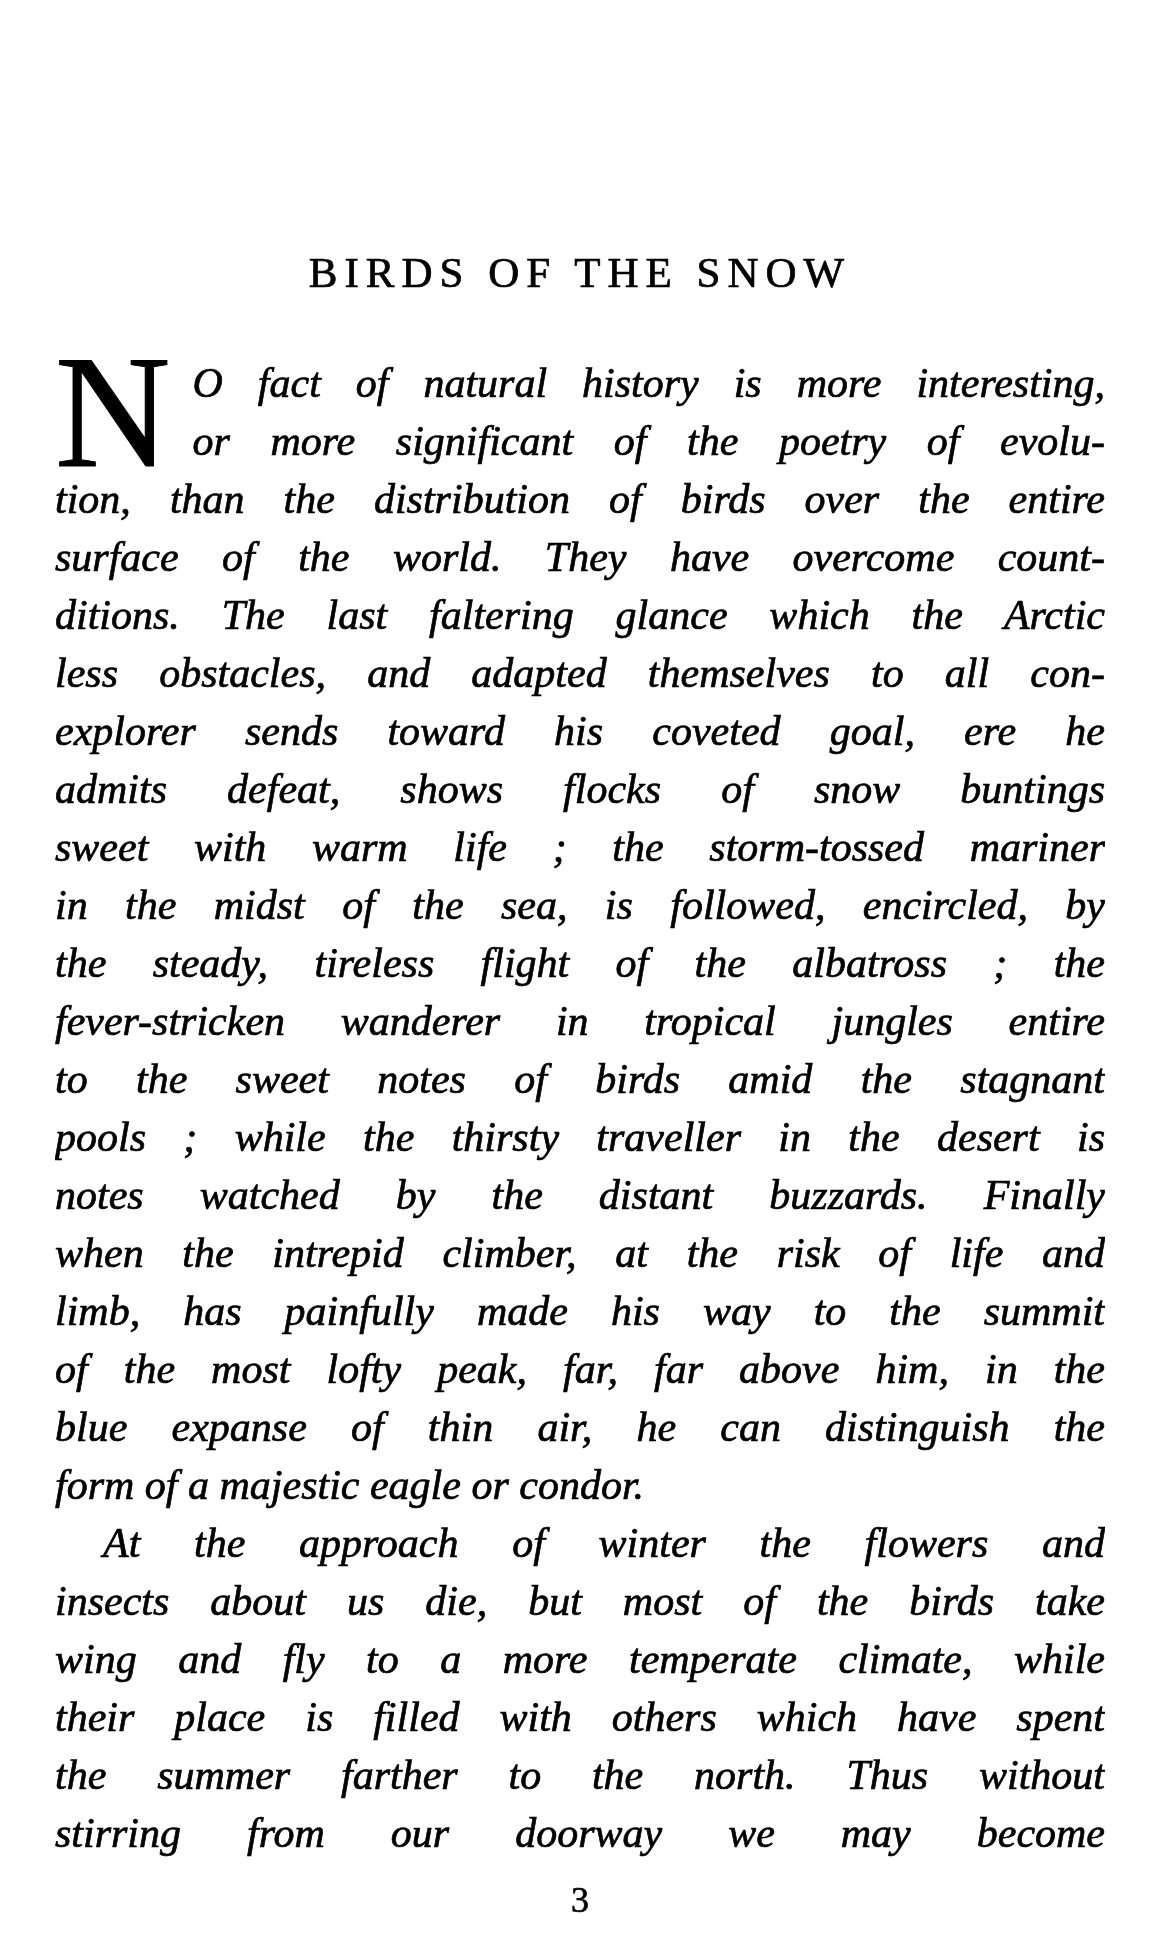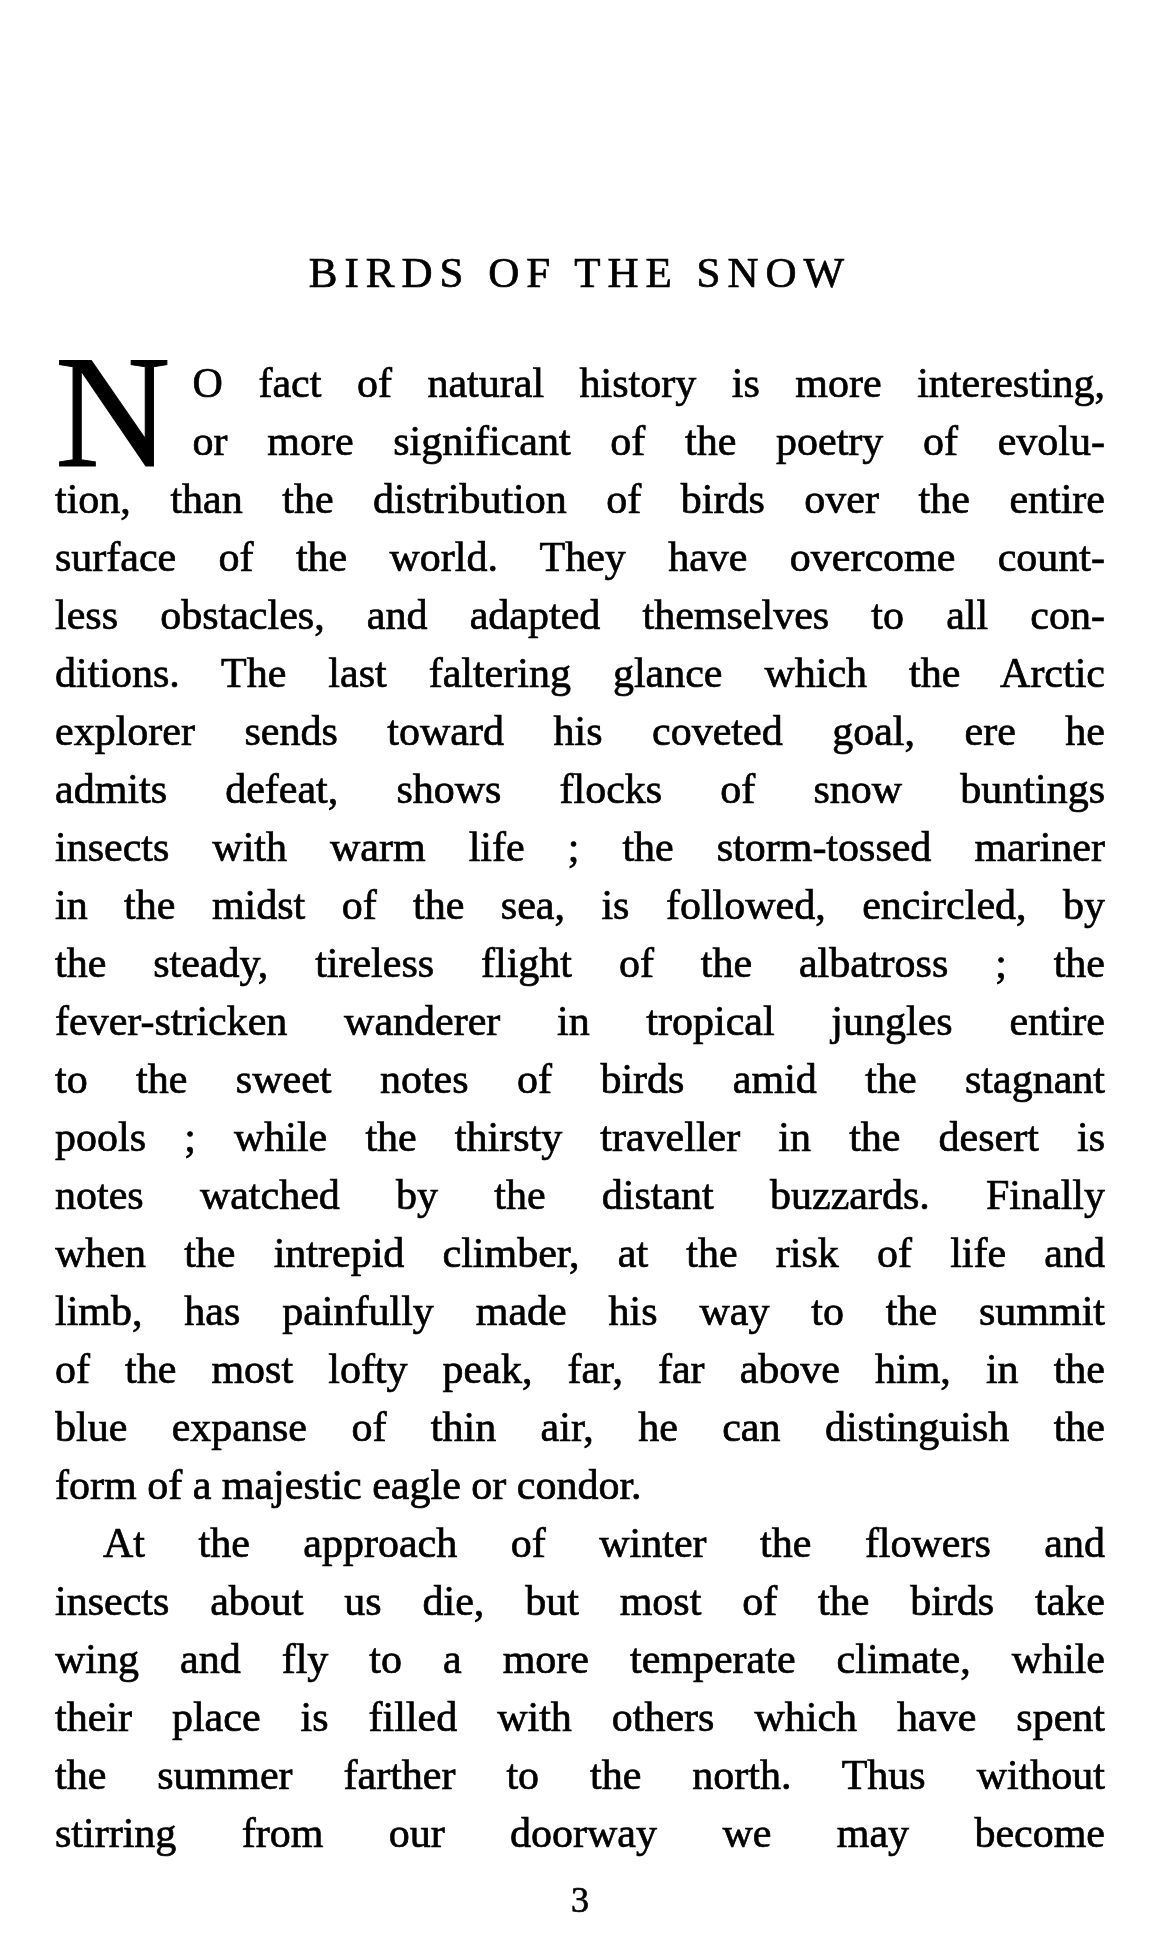--- a/index.html
+++ b/index.html
@@ -33,20 +33,21 @@
   .para {
     font-size: 42px;
   }
   .ln {
     line-height: 58px;
     height: 58px;
     overflow: hidden;
     text-align: justify;
     text-align-last: justify;
     white-space: normal;
+    font-style: italic;
   }
   .ln-last {
     text-align: right;
     text-align-last: left;
   }
   .ln-indent {
     text-indent: 48px;
   }
   .dropcap {
     float: left;
@@ -69,25 +70,25 @@
 <div class="page">
 
   <div class="heading">BIRDS OF THE SNOW</div>
 
   <div class="para">
     <div class="dropcap">N</div>
     <div class="ln">O fact of natural history is more interesting,</div>
     <div class="ln">or more significant of the poetry of evolu-</div>
     <div class="ln">tion, than the distribution of birds over the entire</div>
     <div class="ln">surface of the world. They have overcome count-</div>
+    <div class="ln">ditions. The last faltering glance which the Arctic</div>
     <div class="ln">less obstacles, and adapted themselves to all con-</div>
-    <div class="ln">ditions. The last faltering glance which the Arctic</div>
     <div class="ln">explorer sends toward his coveted goal, ere he</div>
     <div class="ln">admits defeat, shows flocks of snow buntings</div>
-    <div class="ln">insects with warm life ; the storm-tossed mariner</div>
+    <div class="ln">sweet with warm life ; the storm-tossed mariner</div>
     <div class="ln">in the midst of the sea, is followed, encircled, by</div>
     <div class="ln">the steady, tireless flight of the albatross ; the</div>
     <div class="ln">fever-stricken wanderer in tropical jungles entire</div>
     <div class="ln">to the sweet notes of birds amid the stagnant</div>
     <div class="ln">pools ; while the thirsty traveller in the desert is</div>
     <div class="ln">notes watched by the distant buzzards. Finally</div>
     <div class="ln">when the intrepid climber, at the risk of life and</div>
     <div class="ln">limb, has painfully made his way to the summit</div>
     <div class="ln">of the most lofty peak, far, far above him, in the</div>
     <div class="ln">blue expanse of thin air, he can distinguish the</div>

